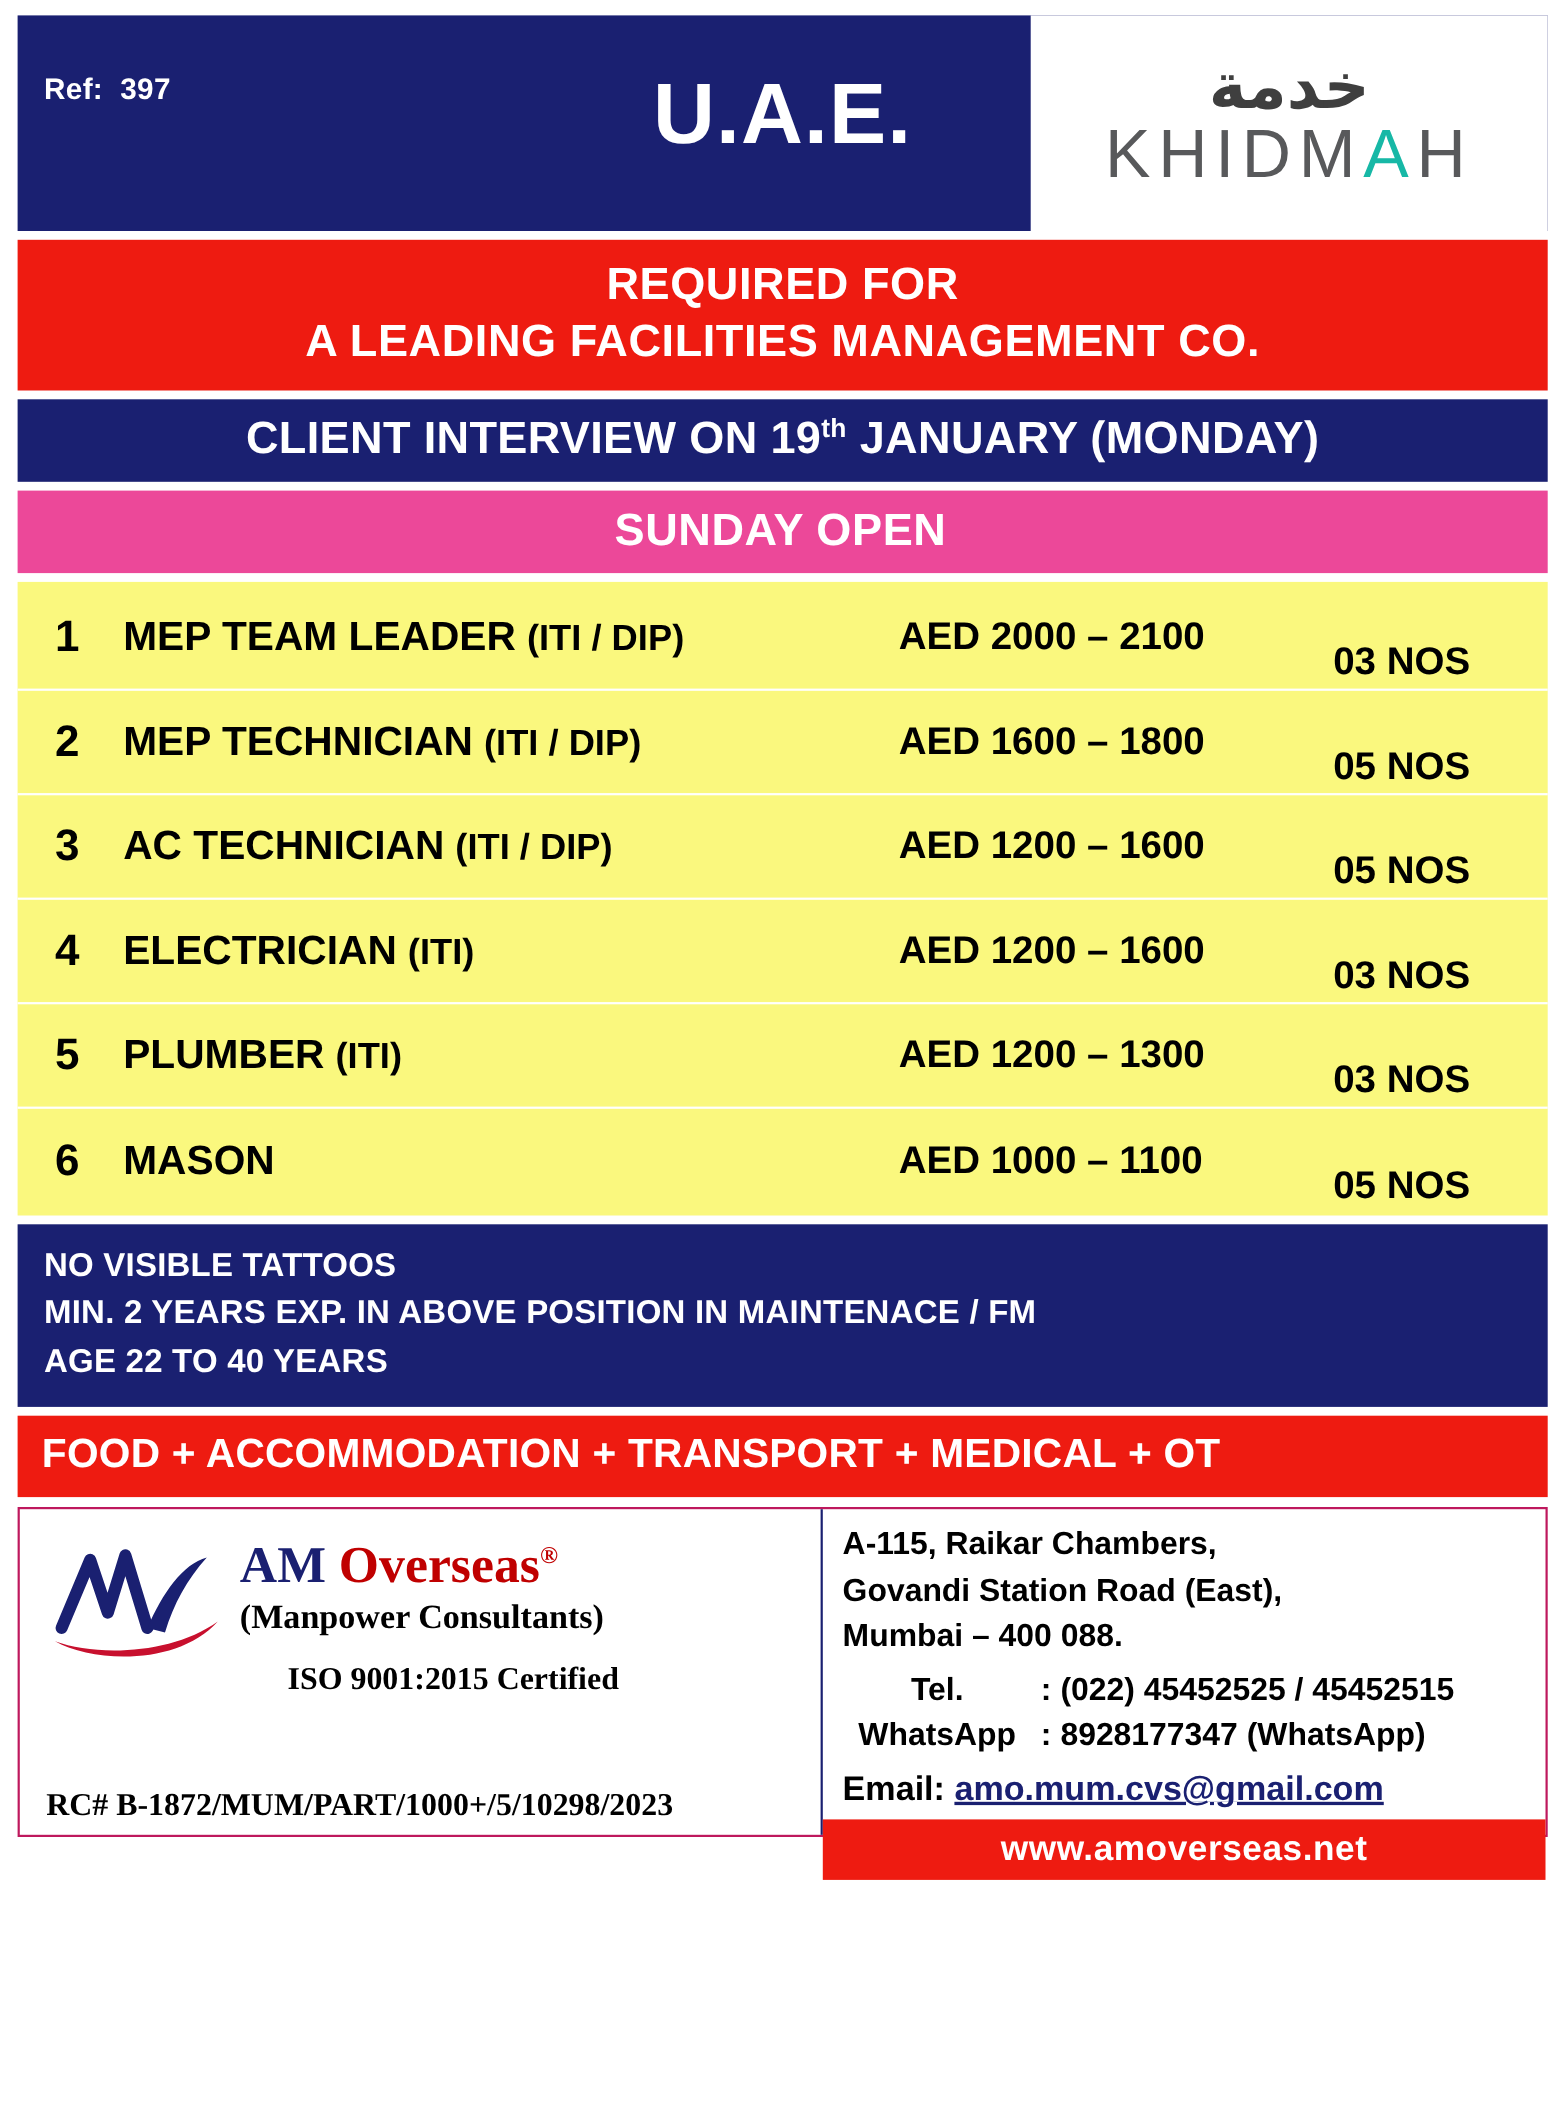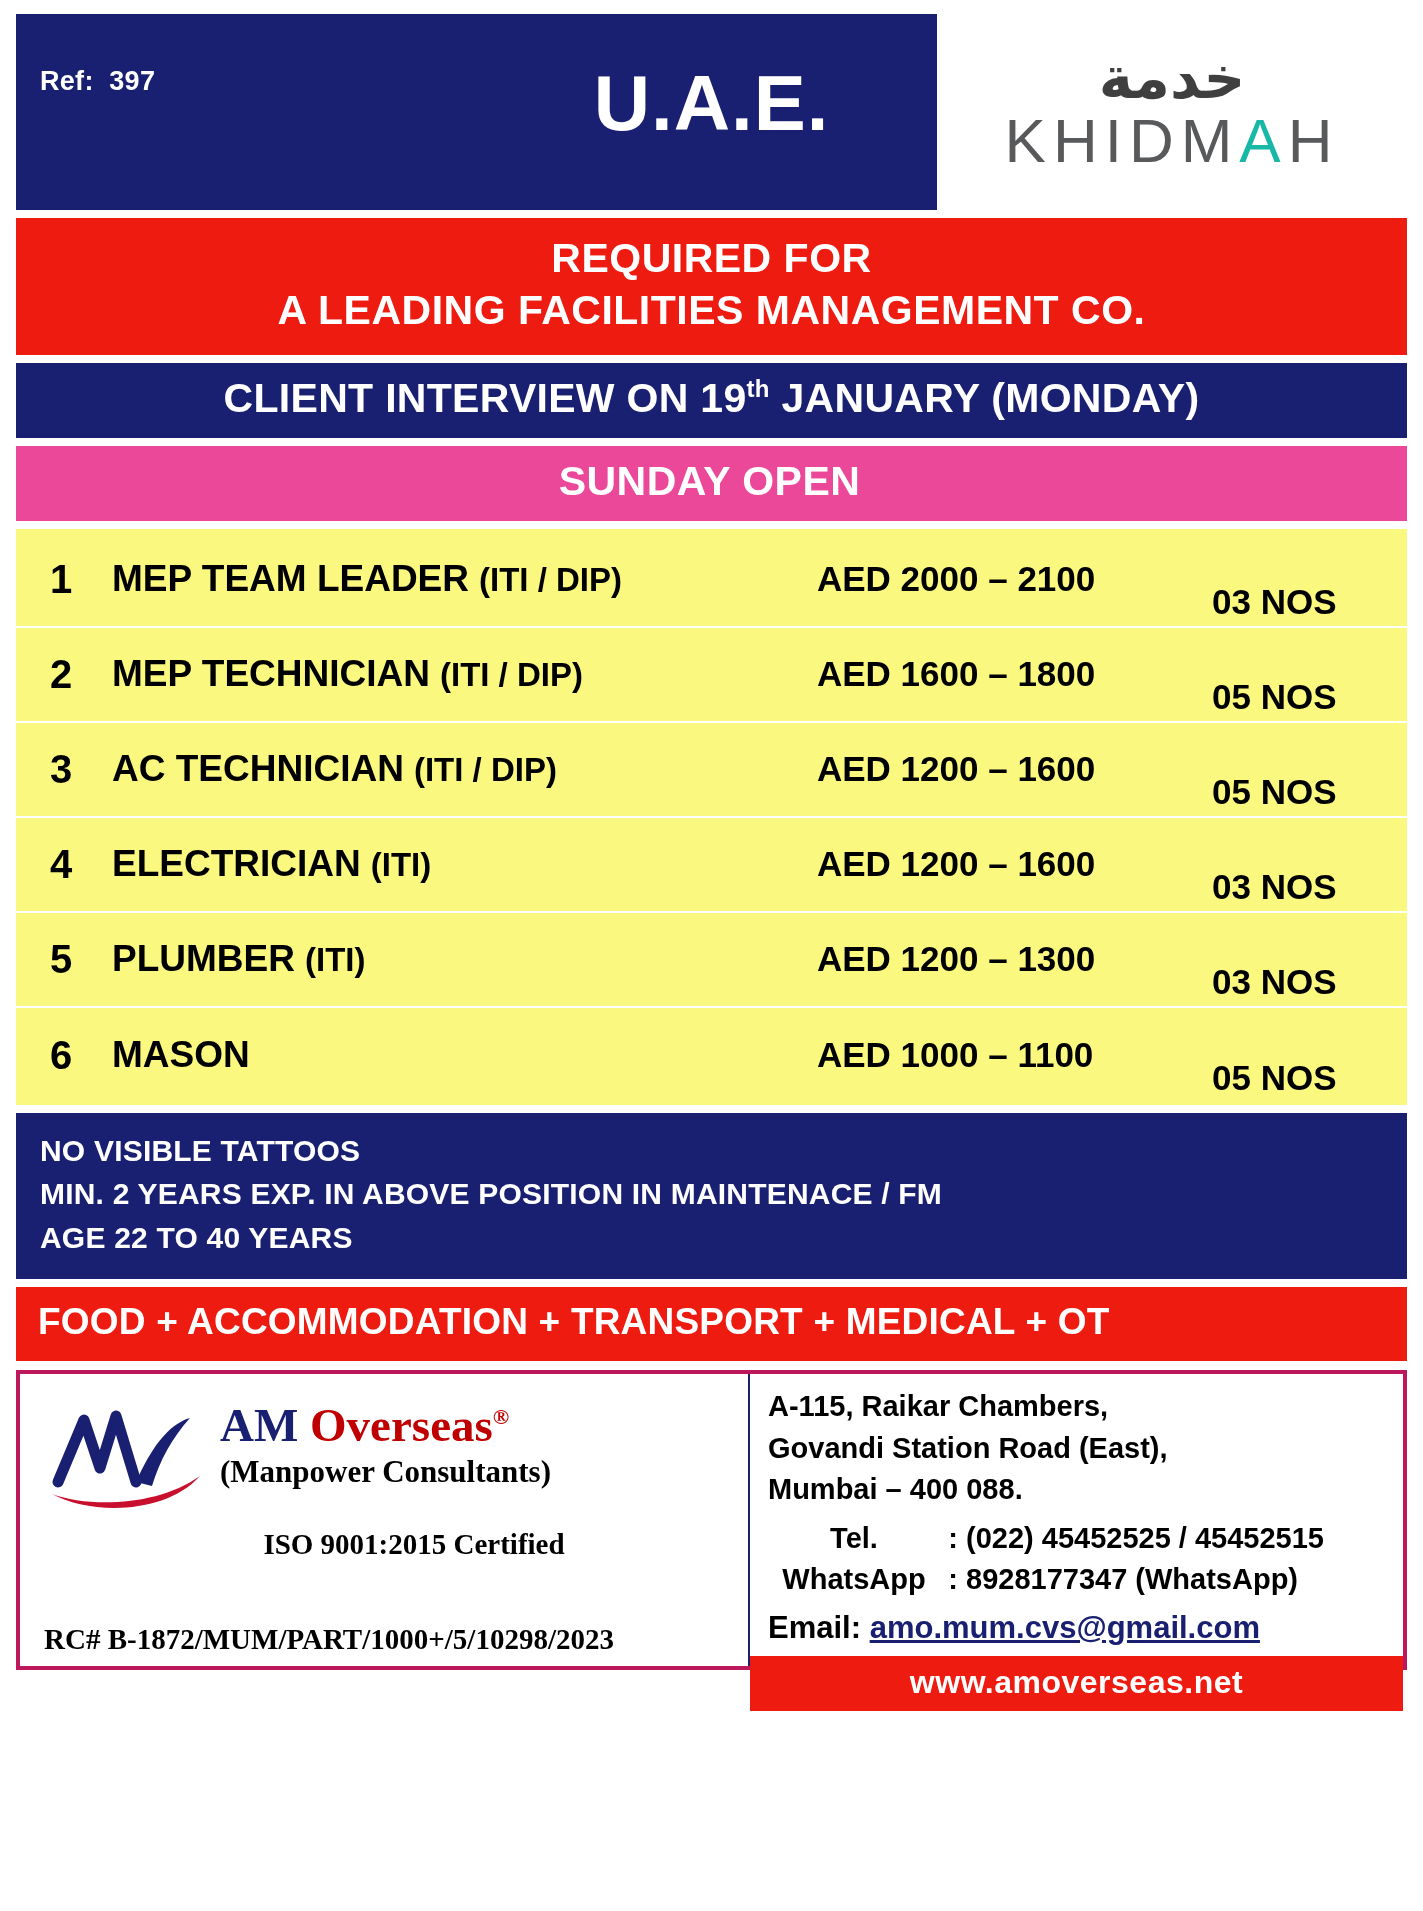--- a/index.html
+++ b/index.html
@@ -197,21 +197,21 @@
     font-size: 37px;
     font-weight: bold;
     padding: 14px 0 18px 22px;
     letter-spacing: 0.2px;
   }
 
   
   .footer {
     margin-top: 9px;
     display: flex;
-    border: 4px solid #be185d;
+    border: 2px solid #be185d;
     height: 300px;
     box-sizing: border-box;
   }
   .footer-left {
     width: 730px;
     box-sizing: border-box;
     border-right: 2px solid #1a2071;
     padding: 16px 10px 8px 10px;
     display: flex;
     flex-direction: column;
@@ -254,21 +254,21 @@
     color: #000000;
     margin-top: 2px;
     white-space: nowrap;
   }
   .iso {
     text-align: center;
     font-family: "Liberation Serif", serif;
     font-size: 29px;
     font-weight: bold;
     color: #000000;
-    margin-top: 18px;
+    margin-top: 2px;
     padding-left: 60px;
   }
   .rc {
     font-family: "Liberation Serif", serif;
     font-size: 29px;
     font-weight: bold;
     color: #000000;
     padding-left: 14px;
     padding-bottom: 2px;
   }

